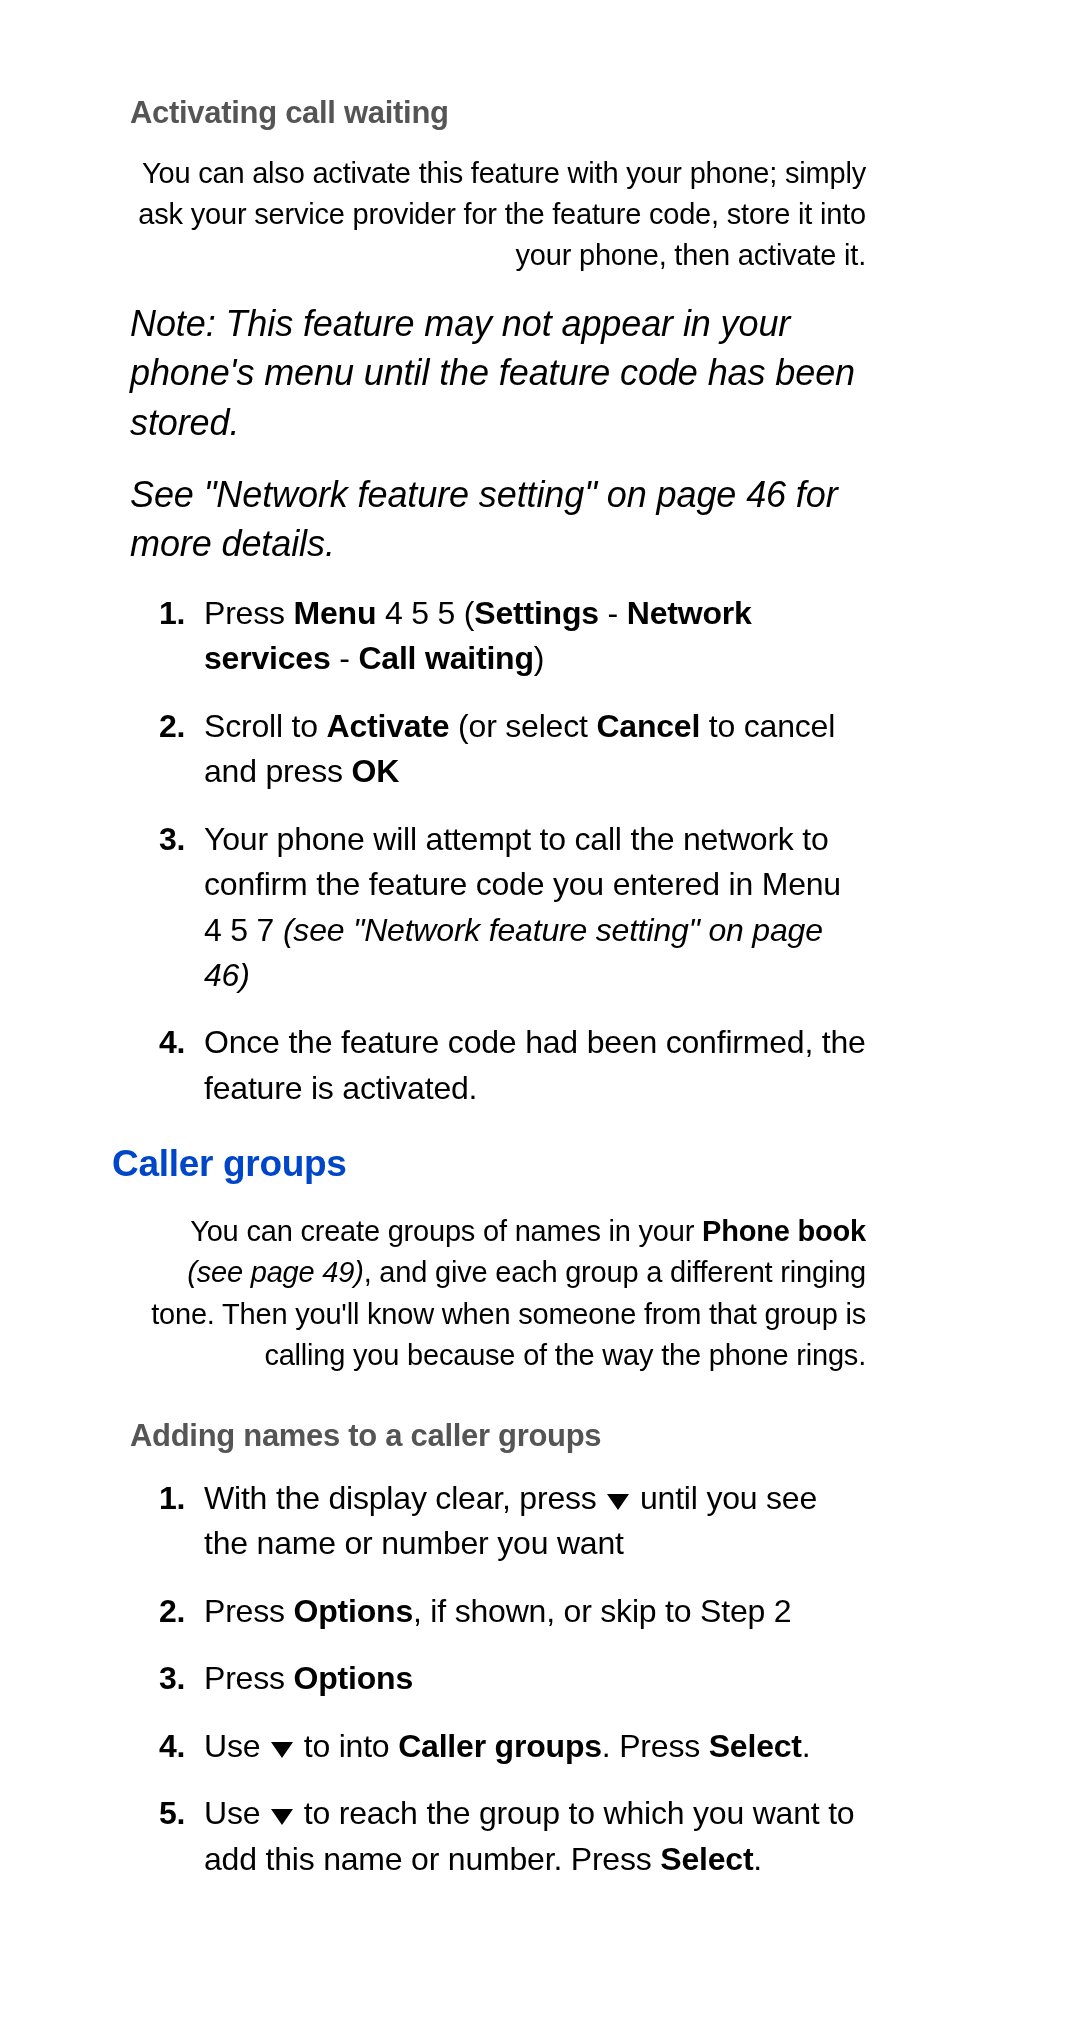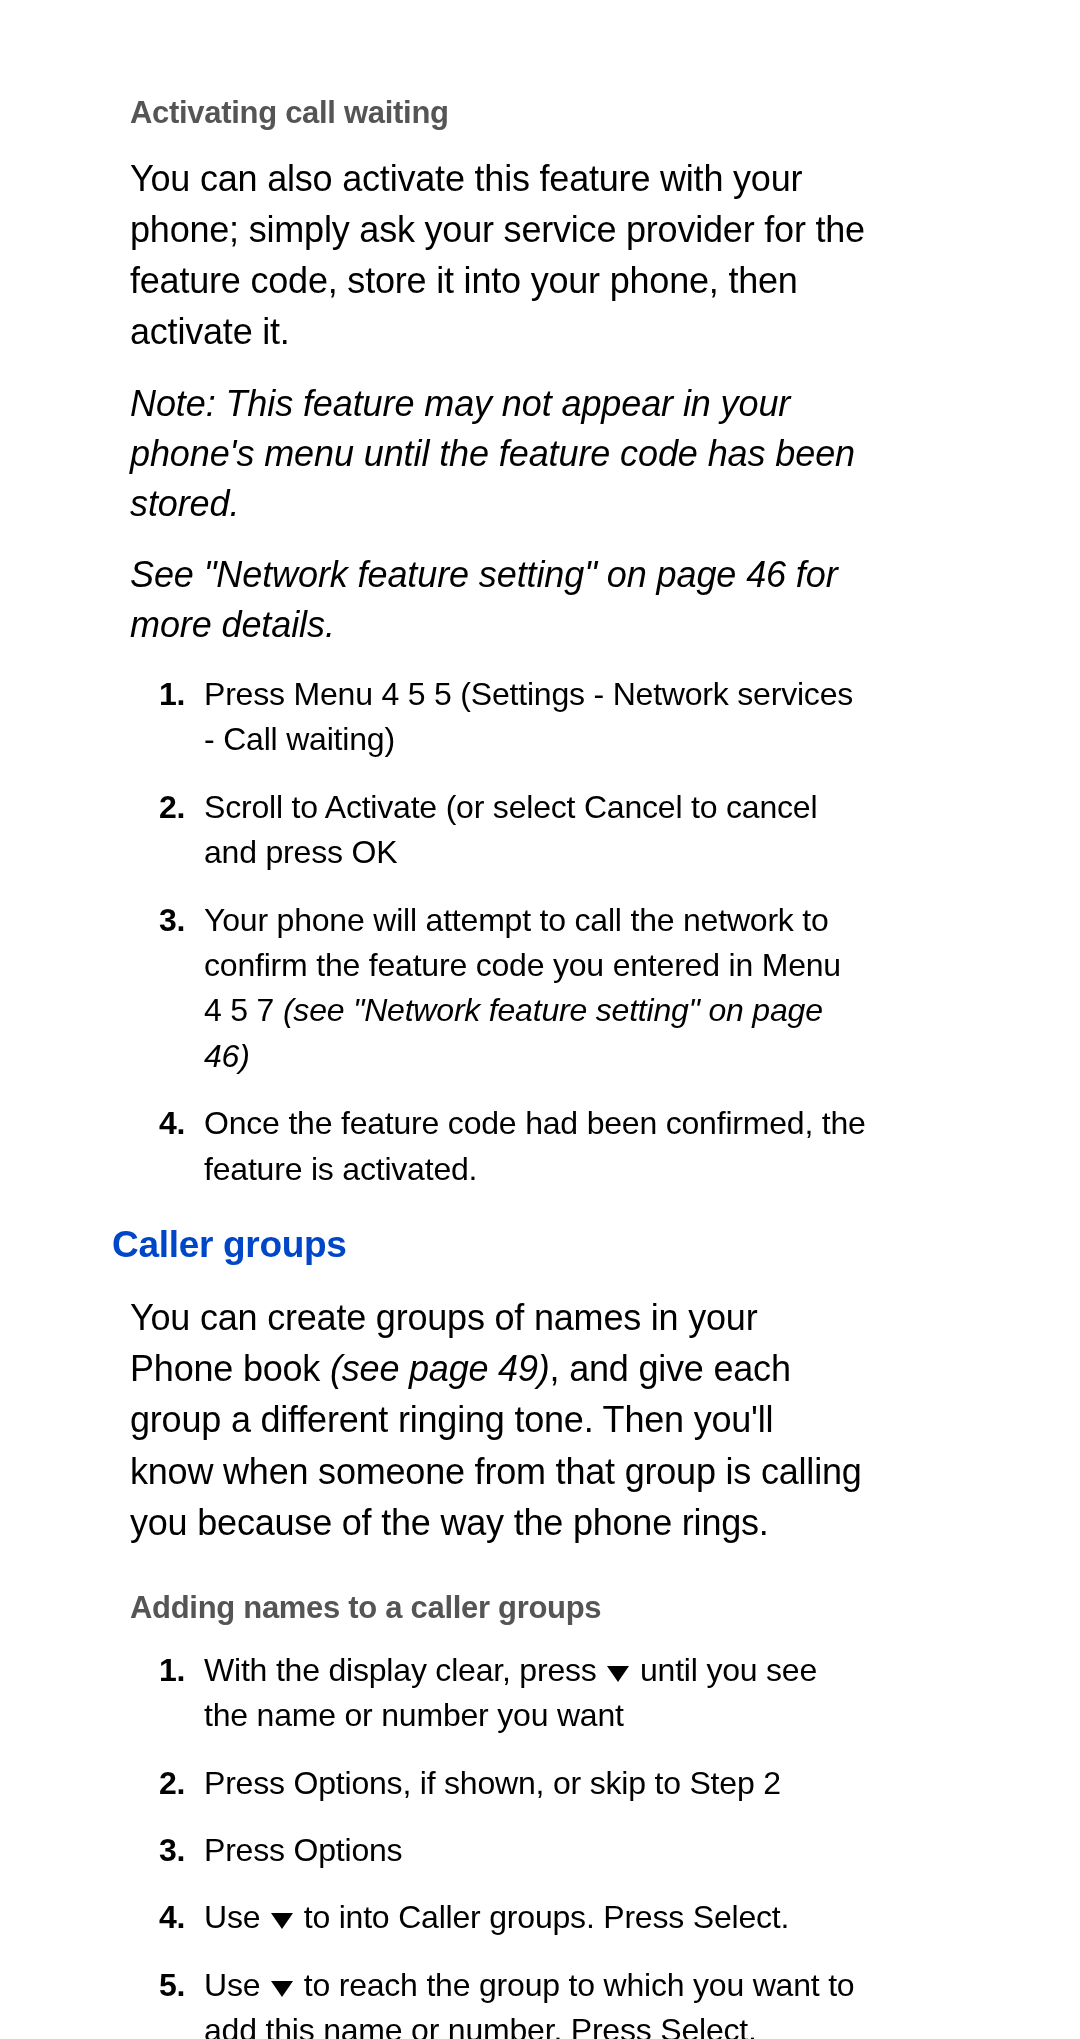--- a/index.html
+++ b/index.html
@@ -22,24 +22,25 @@
     flex: 1;
   }
   .subhead {
     font-weight: 800;
     font-size: 31px;
     color: #555;
     letter-spacing: -0.3px;
     margin: 0 0 22px 0;
   }
   .body-text {
-    font-size: 36px;
+    font-size: 29px;
     line-height: 1.42;
     letter-spacing: -0.2px;
     margin: 0 0 22px 0;
+    text-align: right;
   }
   .note {
     font-style: italic;
     font-size: 36px;
     line-height: 1.38;
     letter-spacing: -0.1px;
     margin: 0 0 22px 0;
   }
   ol {
     margin: 0 0 22px 0;
@@ -49,21 +50,21 @@
     letter-spacing: -0.2px;
   }
   ol > li {
     margin-bottom: 22px;
     padding-left: 10px;
   }
   ol > li::marker {
     font-weight: 700;
   }
   .b {
-    font-weight: 400;
+    font-weight: 700;
   }
   .ital {
     font-style: italic;
   }
   .section-head {
     font-weight: 800;
     color: #0046c8;
     font-size: 37px;
     letter-spacing: -0.3px;
     margin: 32px 0 26px -18px;

